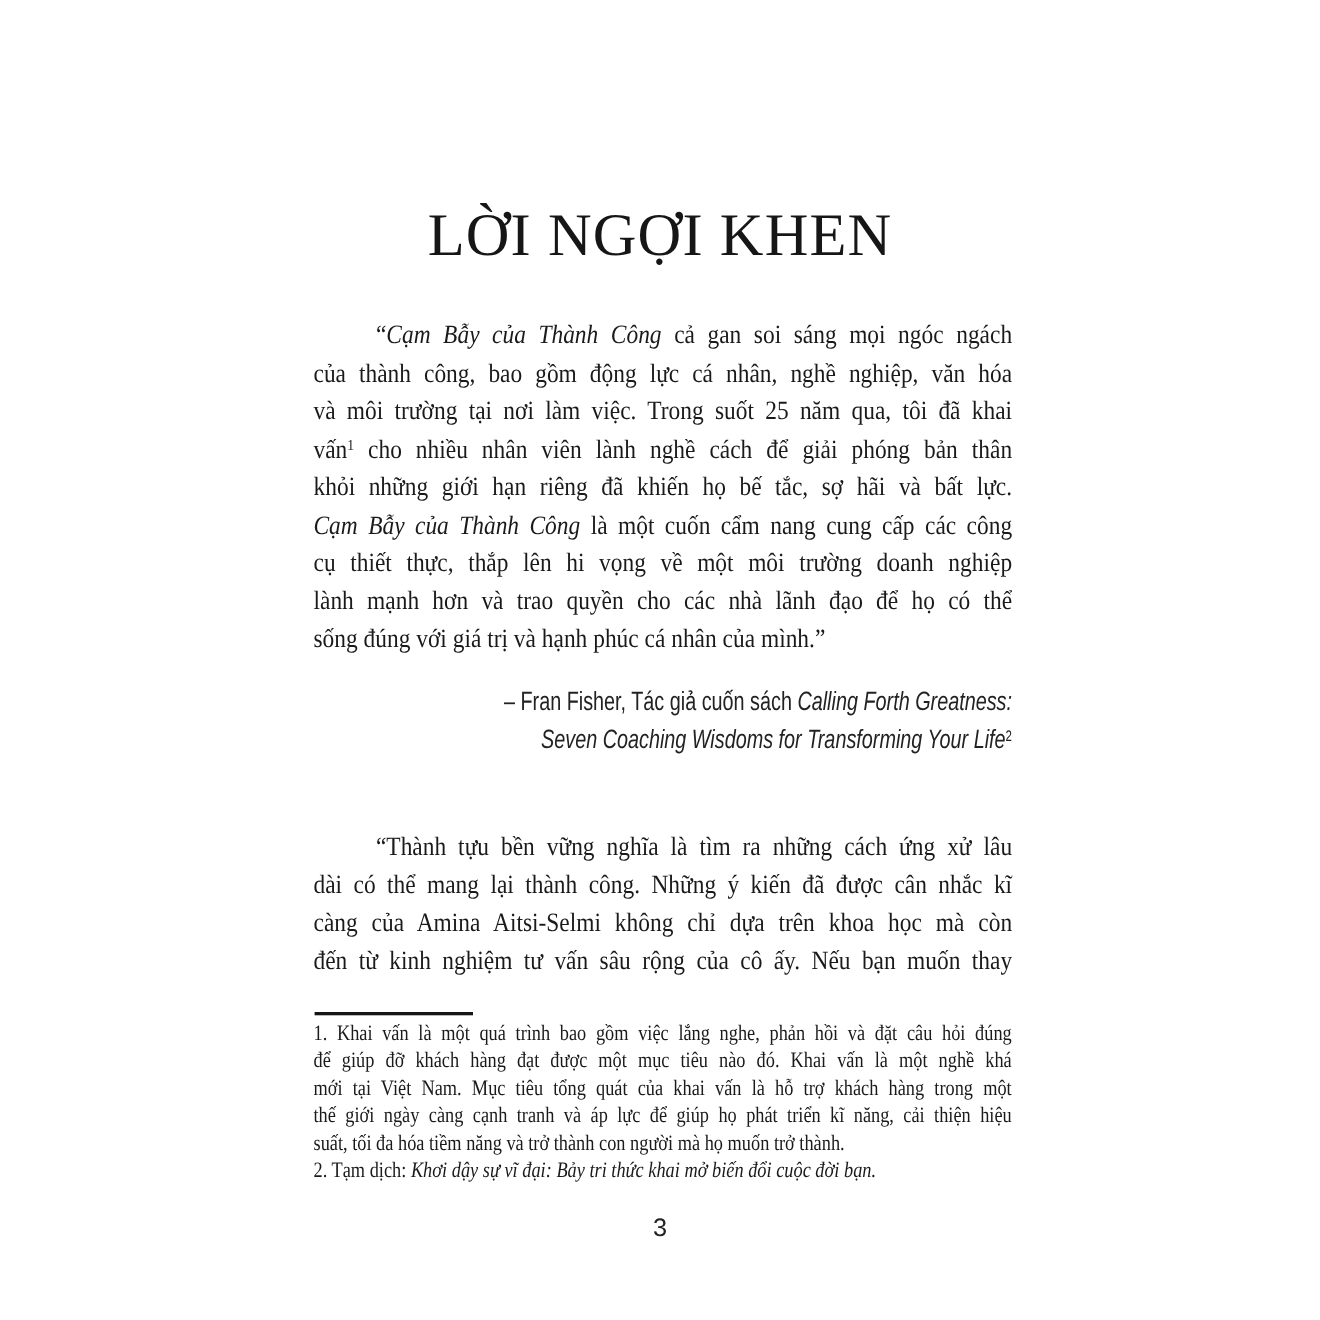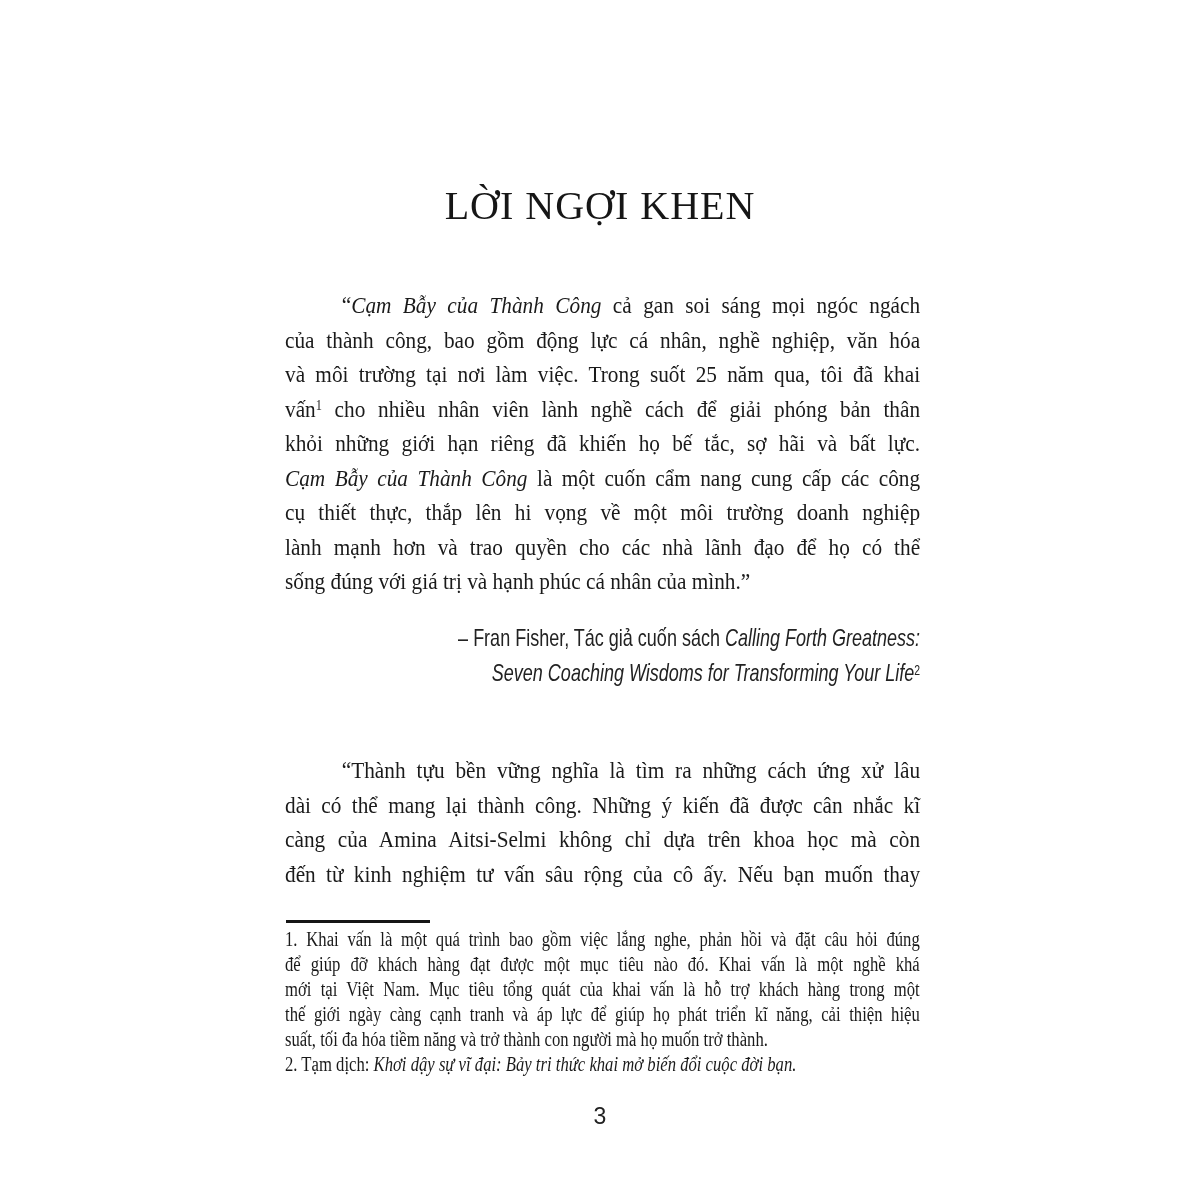--- a/index.html
+++ b/index.html
@@ -11,21 +11,21 @@
     font-family: "Liberation Serif", "DejaVu Serif", serif;
     overflow: hidden;
   }
   .page { position: absolute; inset: 0; }
 
   
   .title {
     position: absolute;
     top: 182px; left: 0; width: 1200px;
     text-align: center;
-    font-size: 40px;
+    font-size: 55px;
     font-weight: 400;
     letter-spacing: 1px;
     color: #161616;
     font-family: "Liberation Serif", "DejaVu Serif", serif;
   }
 
   
   .block {
     position: absolute;
     left: 285px;

